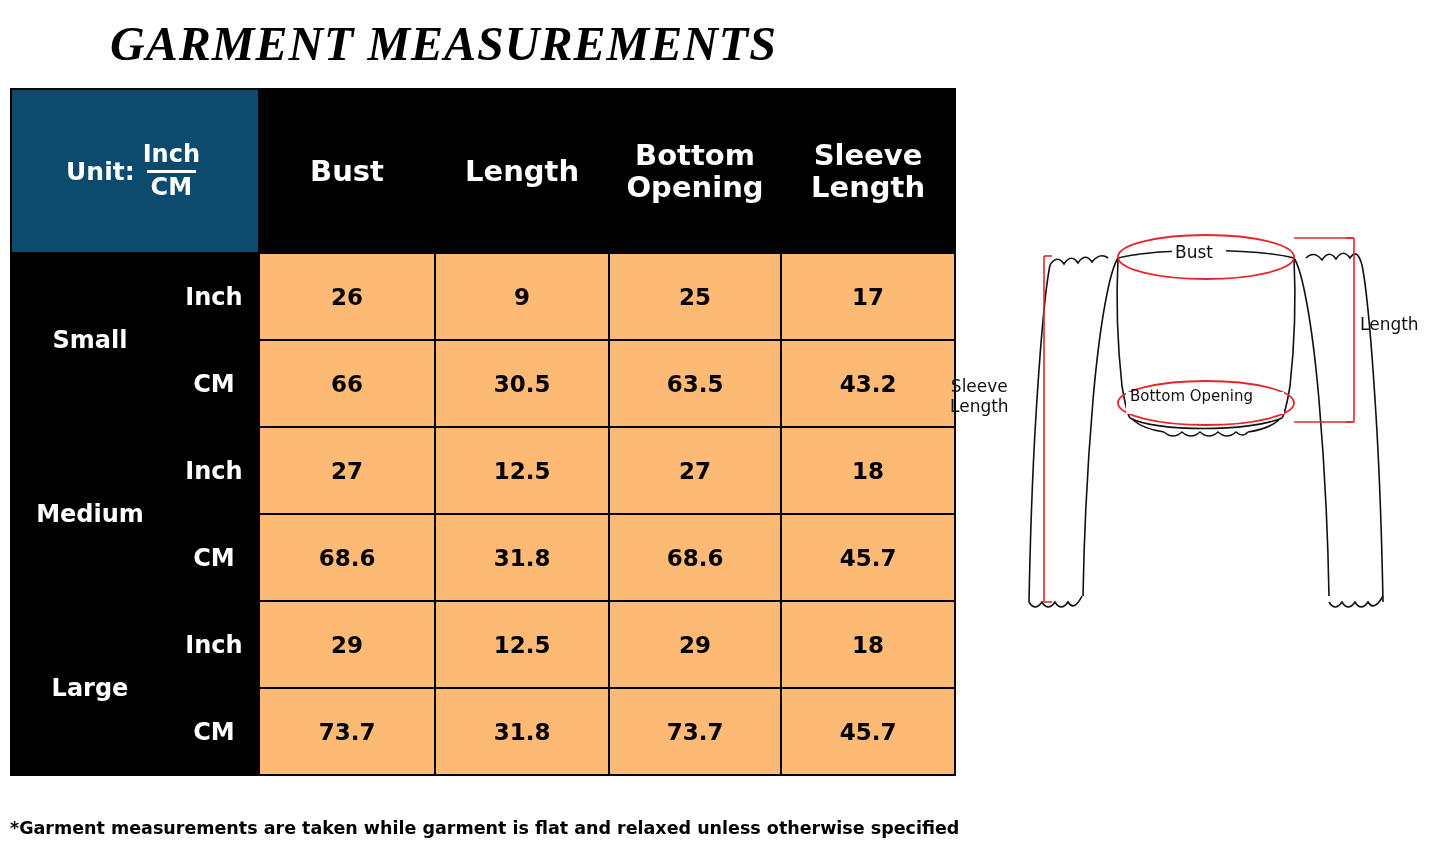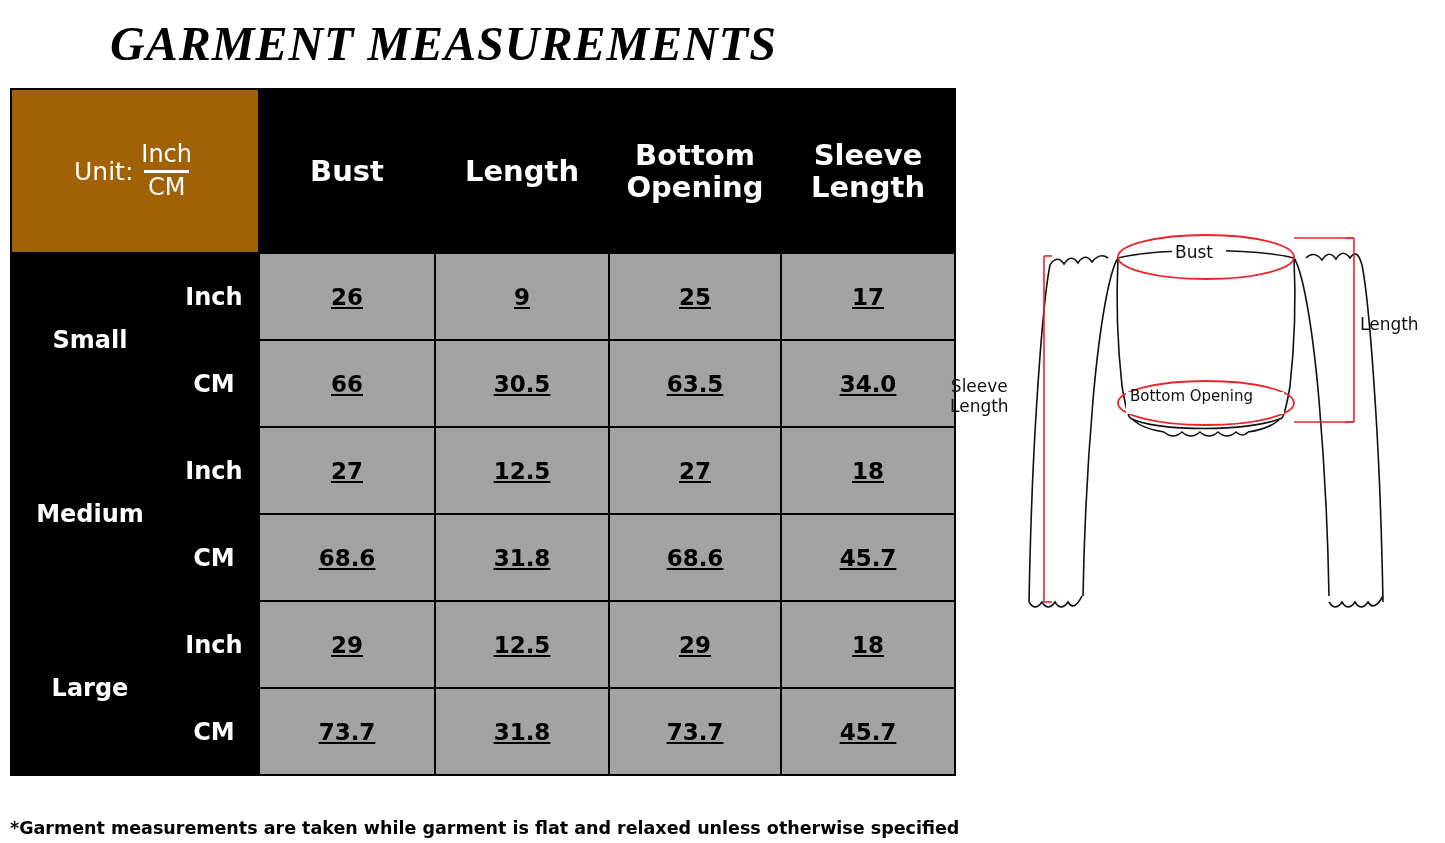--- a/index.html
+++ b/index.html
@@ -53,23 +53,23 @@
   
   .hdr {
     background: #000000;
     color: #ffffff;
     font-weight: bold;
     font-size: 29px;
     height: 160px;
     line-height: 1.12;
   }
   .hdr-unit {
-    background: #a16207;
+    background: #0c4a6e;
     color: #ffffff;
-    font-weight: normal;
+    font-weight: bold;
     font-size: 25px;
     height: 160px;
     margin-top: 8px;
   }
   .unit-inner {
     display: flex;
     align-items: center;
     justify-content: center;
     gap: 4px;
   }
@@ -96,26 +96,25 @@
   .unit-cell {
     background: #000000;
     color: #ffffff;
     font-weight: bold;
     font-size: 24px;
     width: 90px;
     height: 83px;
   }
   
   .val {
-    background: #a3a3a3;
+    background: #fdba74;
     color: #000000;
     font-weight: bold;
     font-size: 23px;
     height: 83px;
-    text-decoration: underline;
   }
 
   
   .footnote {
     position: absolute;
     left: 10px;
     top: 770px;
     font-size: 17.5px;
     font-weight: bold;
     font-family: "DejaVu Sans", sans-serif;
@@ -190,21 +189,21 @@
         <td class="val">26</td>
         <td class="val">9</td>
         <td class="val">25</td>
         <td class="val">17</td>
       </tr>
       <tr>
         <td class="unit-cell">CM</td>
         <td class="val">66</td>
         <td class="val">30.5</td>
         <td class="val">63.5</td>
-        <td class="val">34.0</td>
+        <td class="val">43.2</td>
       </tr>
 
       <tr>
         <td class="size-cell" rowspan="2">Medium</td>
         <td class="unit-cell">Inch</td>
         <td class="val">27</td>
         <td class="val">12.5</td>
         <td class="val">27</td>
         <td class="val">18</td>
       </tr>

